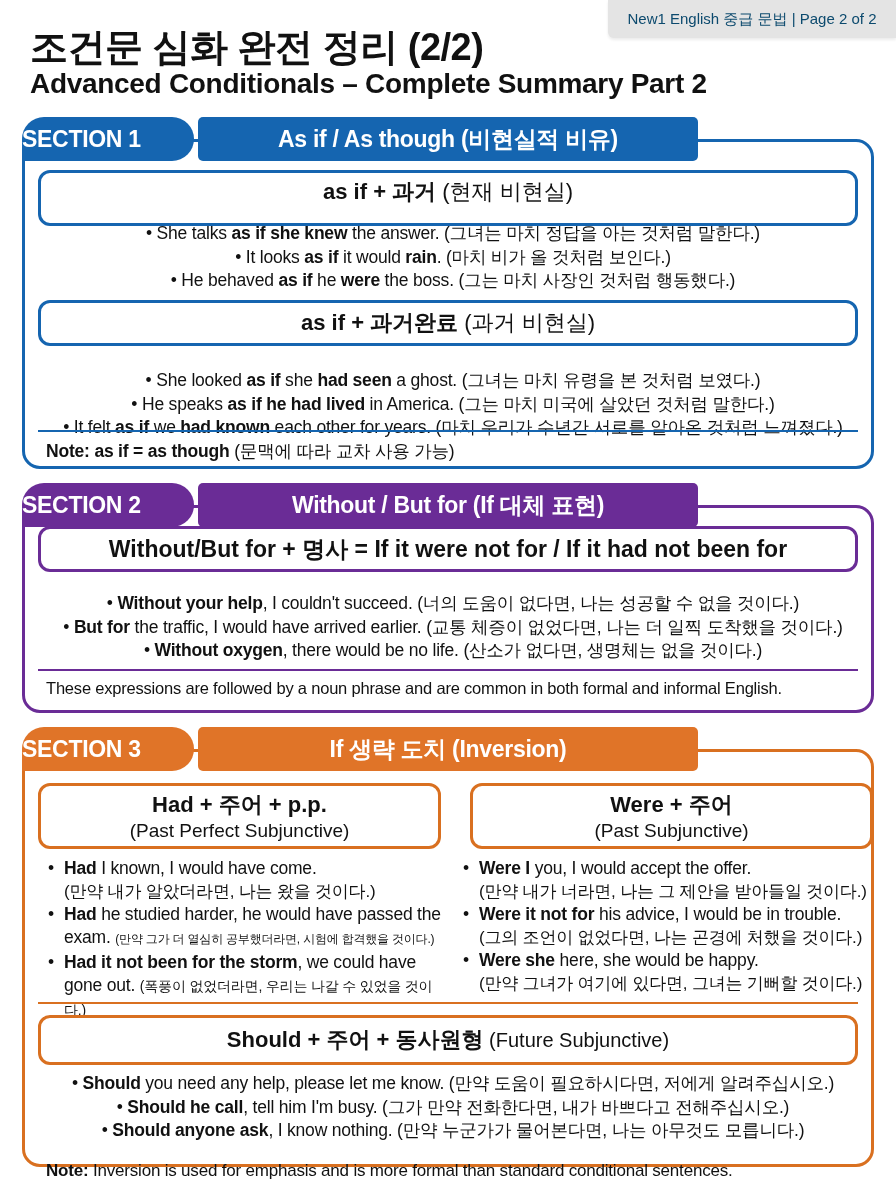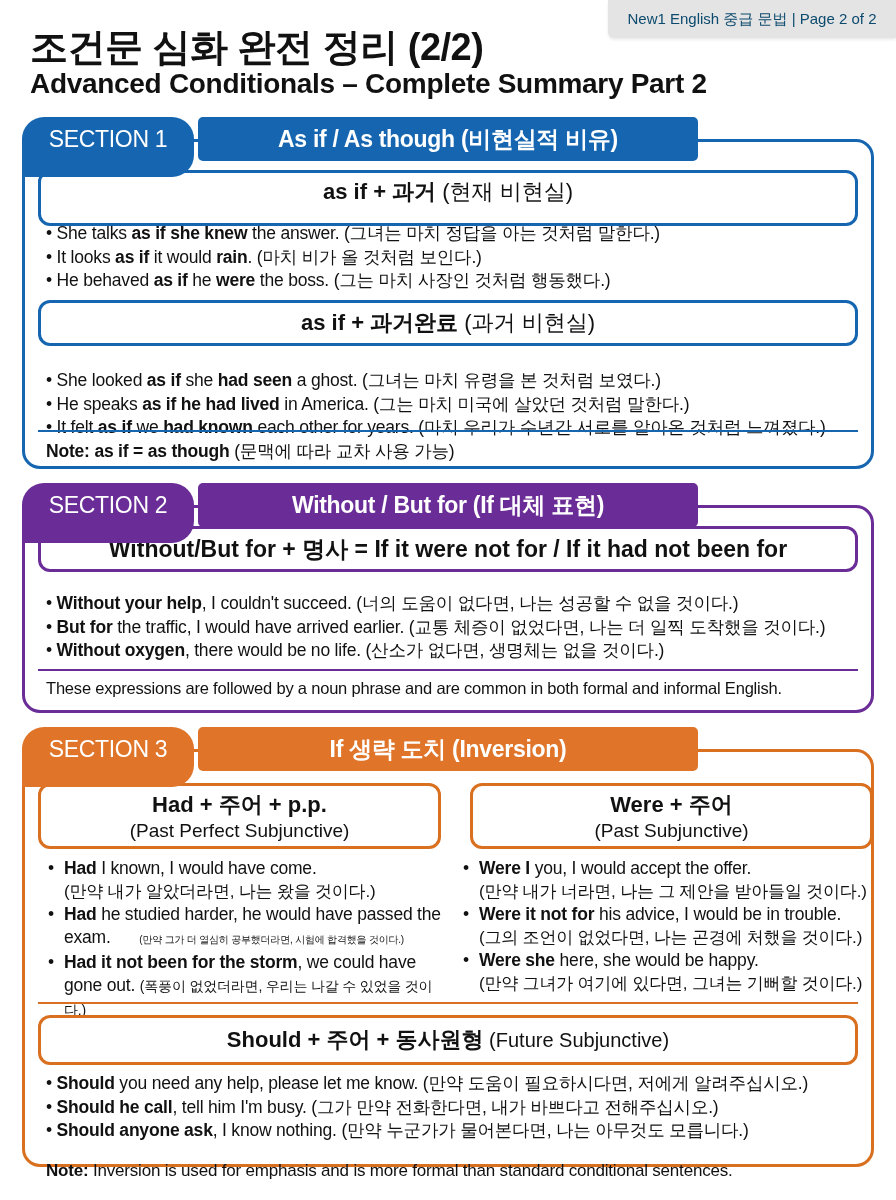--- a/index.html
+++ b/index.html
@@ -14,39 +14,39 @@
     }
     .title-ko { position: absolute; top: 22px; left: 30px; font-size: 38px; font-weight: bold; letter-spacing: -0.5px; color: #111; }
     .title-en { position: absolute; top: 68px; left: 30px; font-size: 28px; color: #111; letter-spacing: -0.3px; }
 
     .section { position: absolute; left: 22px; width: 852px; }
     .sec-frame {
       position: absolute; left: 0; right: 0; bottom: 0;
       border: 3px solid var(--c); border-radius: 18px; background: #fff;
     }
     .sec-badge {
-      position: absolute; left: 0; top: 0; width: 172px; height: 60px;
+      position: absolute; left: 0; top: 0; width: 172px; height: 44px;
       background: var(--c); color: #fff; border-radius: 22px 22px 22px 0;
-      font-size: 23px; font-weight: normal; line-height: 44px; text-align: center;
+      font-size: 23px; font-weight: bold; line-height: 44px; text-align: left;
       letter-spacing: -0.3px; z-index: 2;
     }
     .sec-title {
       position: absolute; left: 176px; top: 0; width: 500px; height: 44px;
       background: var(--c); color: #fff; border-radius: 5px;
       font-size: 23px; font-weight: bold; line-height: 44px; text-align: center;
       letter-spacing: -0.3px; z-index: 2;
     }
     .inner-box {
       position: absolute; left: 16px; right: 16px;
       border: 3px solid var(--c); border-radius: 12px; background: #fff;
       text-align: center; font-size: 22px; font-weight: bold; color: #111;
     }
     .inner-box .light { font-weight: normal; }
     .bullets { position: absolute; left: 24px; right: 14px; list-style: none; }
-    .bullets li { font-size: 17.5px; line-height: 23.5px; color: #111; letter-spacing: -0.2px; white-space: nowrap; }
+    .bullets li { font-size: 17.5px; line-height: 23.5px; color: #111; letter-spacing: -0.2px; white-space: nowrap; text-align: center; }
     .bullets li::before { content: "• "; }
     .bullets b { font-weight: bold; }
     .divider { position: absolute; left: 16px; right: 16px; height: 2px; background: var(--c); }
     .note { position: absolute; left: 24px; font-size: 17.5px; color: #111; white-space: nowrap; letter-spacing: -0.2px; }
 
     #s1 { --c: #1565b0; top: 117px; height: 352px; }
     #s1 .sec-frame { top: 22px; }
     #s2 { --c: #6a2c96; top: 483px; height: 230px; }
     #s2 .sec-frame { top: 22px; }
     #s3 { --c: #d97020; top: 727px; height: 440px; }
@@ -55,21 +55,21 @@
 
     .col-box {
       position: absolute; top: 56px; height: 66px;
       border: 3px solid var(--c); border-radius: 12px; background: #fff; text-align: center;
     }
     .col-box .h { font-size: 22px; font-weight: bold; padding-top: 4px; color: #111; }
     .col-box .s { font-size: 19px; color: #111; }
     .col-list { position: absolute; top: 130px; list-style: none; }
     .col-list li { font-size: 17.5px; line-height: 23px; color: #111; padding-left: 16px; text-indent: -16px; letter-spacing: -0.2px; }
     .col-list li .ko { font-size: 17px; }
-    .col-list li .ko-sm { font-size: 10px; margin-left: 24px; }
+    .col-list li .ko-sm { font-size: 12px; }
     .col-list li::before { content: "• "; display: inline-block; width: 16px; text-indent: 0; }
     .footnote { position: absolute; top: 1161px; left: 46px; font-size: 17px; color: #111; letter-spacing: -0.2px; }
   </style>
 </head>
 <body>
 
 <div class="page-tag">New1 English 중급 문법 | Page 2 of 2</div>
 <h1 class="title-ko">조건문 심화 완전 정리 (2/2)</h1>
 <h2 class="title-en">Advanced Conditionals – Complete Summary Part 2</h2>
 

